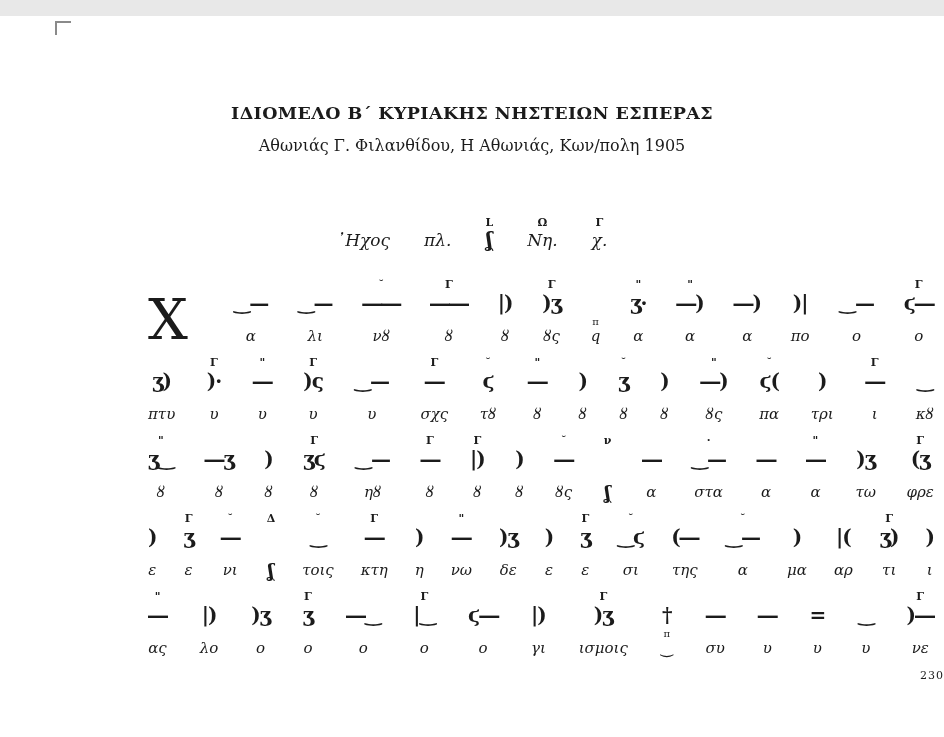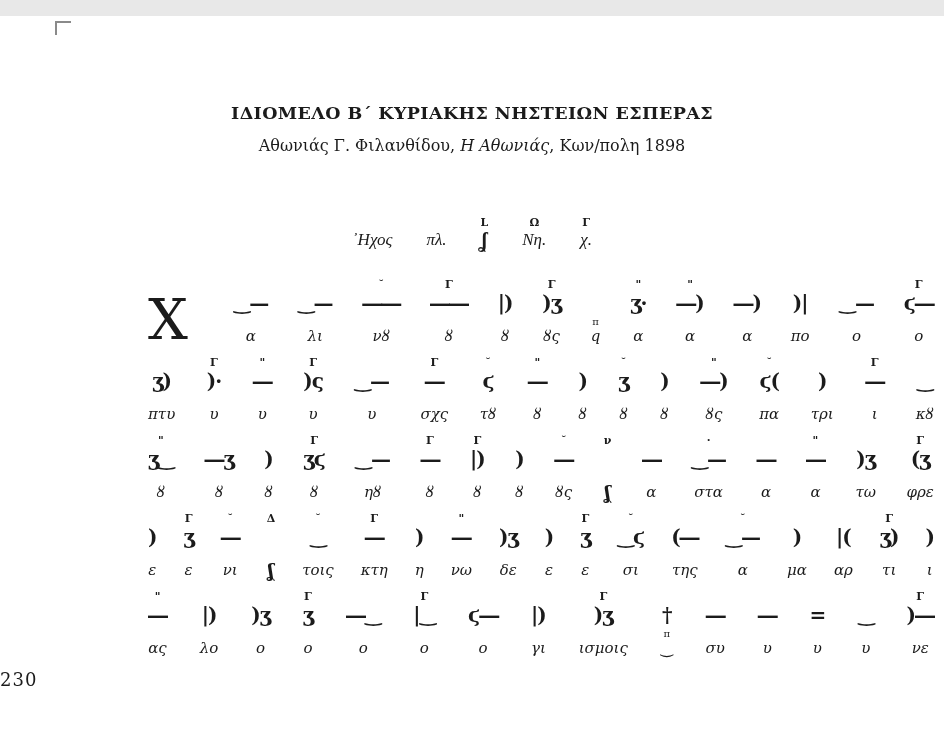--- a/index.html
+++ b/index.html
@@ -10,54 +10,54 @@
   }
   .crop-top{position:absolute;left:55px;top:5px;width:14px;height:12px;
     border-top:2px solid #8a8a8a;border-left:2px solid #8a8a8a;}
   .crop-bottom{position:absolute;left:55px;top:722px;width:16px;height:12px;
     border-bottom:2px solid #6f6f6f;border-left:2px solid #9a9a9a;}
   .title{position:absolute;top:87px;left:0;width:100%;text-align:center;
     font-size:17.5px;font-weight:bold;letter-spacing:.4px;}
   .sub{position:absolute;left:0;width:100%;text-align:center;font-size:16px;}
   .sub1{top:120px;}
   .sub2{top:142px;}
-  .italic{font-style:italic;}
+  .italic{}
   sup.ed{font-size:11px;vertical-align:super;line-height:0;}
   .mode{position:absolute;top:200px;left:0;width:100%;
     display:flex;justify-content:center;align-items:flex-end;gap:34px;}
   .mode .mcol{display:flex;flex-direction:column;align-items:center;}
   .mode .mabv{font-size:11px;line-height:13px;height:13px;font-weight:bold;font-style:normal;}
-  .mode .mtxt{font-size:17px;font-style:italic;line-height:22px;font-family:Liberation Serif, serif;}
+  .mode .mtxt{font-size:17px;font-style:italic;line-height:22px;}
   .mode .mtxt.msign{font-style:normal;font-weight:bold;font-size:20px;}
   .score{position:absolute;left:148px;top:252px;width:786px;}
   .sys{display:flex;justify-content:space-between;align-items:flex-end;
     height:78px;}
   .initial{font-size:56px;line-height:52px;margin-right:16px;align-self:flex-end;
     font-weight:500;}
   .col{display:flex;flex-direction:column;align-items:center;justify-content:flex-end;}
   .abv{font-size:11px;line-height:12px;height:12px;font-weight:bold;white-space:nowrap;}
   .neu{font-size:20px;line-height:25px;height:25px;font-weight:bold;
     letter-spacing:-1px;white-space:nowrap;}
   .lya{font-size:10px;line-height:11px;height:11px;}
   .lyr{font-size:15px;line-height:19px;font-style:italic;white-space:nowrap;}
   .lyr.sign{font-style:normal;font-weight:bold;font-size:19px;}
-  .pageno{position:absolute;top:653px;left:0;width:100%;text-align:left;
-    font-size:18px;letter-spacing:1px;}
+  .pageno{position:absolute;top:653px;left:0;width:100%;text-align:right;
+    font-size:11px;letter-spacing:1px;}
 </style>
 </head>
 <body>
 
 <div class="page">
 
   <div class="crop-top"></div>
   <div class="crop-bottom"></div>
 
   <div class="title">ΙΔΙΟΜΕΛΟ Β´ ΚΥΡΙΑΚΗΣ ΝΗΣΤΕΙΩΝ ΕΣΠΕΡΑΣ</div>
 
-  <div class="sub sub1"><span>Αθωνιάς Γ. Φιλανθίδου, </span><span class="italic">Η Αθωνιάς</span><span>, Κων/πολη 1898</span></div>
+  <div class="sub sub1"><span>Αθωνιάς Γ. Φιλανθίδου, </span><span class="italic">Η Αθωνιάς</span><span>, Κων/πολη 1905</span></div>
 
 
   <div class="mode" id="mode-line">
       <span class="mcol">
         <span class="mabv">&nbsp;</span>
         <span class="mtxt">᾿Ηχος</span>
       </span>
       <span class="mcol">
         <span class="mabv">&nbsp;</span>
         <span class="mtxt">πλ.</span>

